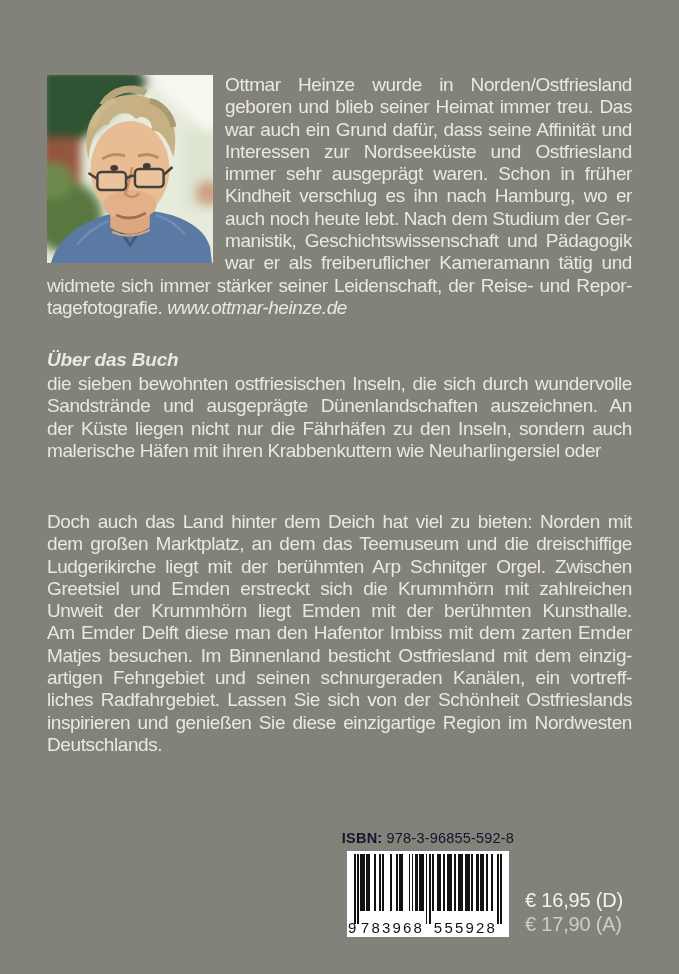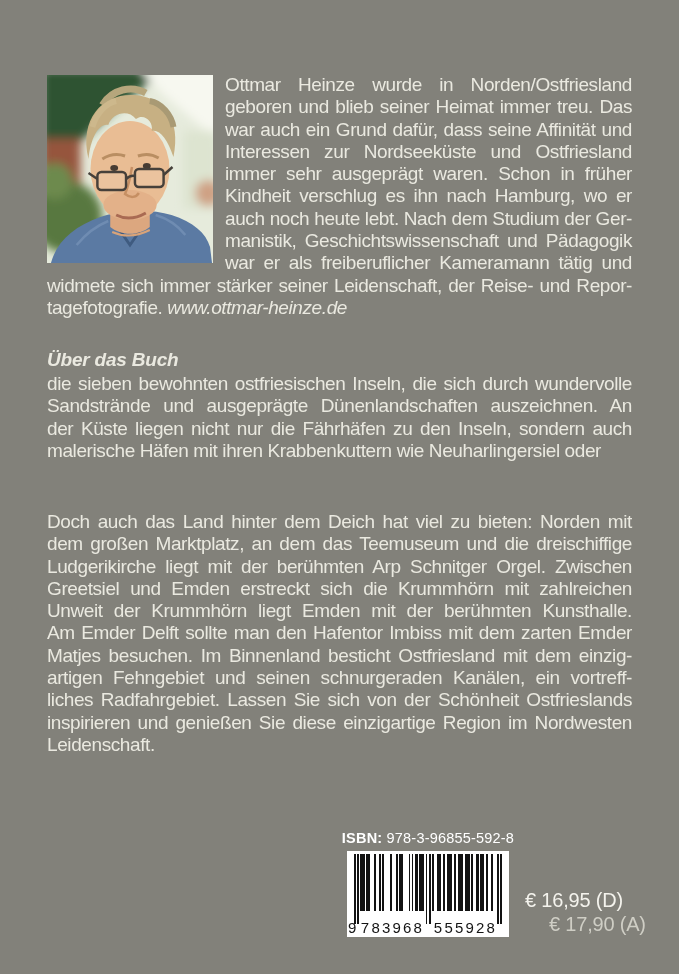--- a/index.html
+++ b/index.html
@@ -39,21 +39,21 @@
     position:absolute;left:47px;top:349px;
     font-size:19px;font-weight:bold;font-style:italic;
     letter-spacing:-0.2px;line-height:22.3px;
   }
   .para1{position:absolute;left:47px;top:373px;width:585px;}
   .para2{position:absolute;left:47px;top:511px;width:585px;}
 
   .isbn-row{
     position:absolute;left:332px;top:830px;width:192px;
     text-align:center;font-size:14.5px;letter-spacing:0.2px;
-    color:#ffffff;line-height:17px;white-space:nowrap;
+    color:#0f172a;line-height:17px;white-space:nowrap;
   }
   .isbn-label{font-weight:bold;}
 
   .barcode-box{
     position:absolute;left:347px;top:851px;width:162px;height:86px;
     background:var(--bc-bg);
   }
   .bars{position:absolute;left:7px;top:3px;width:148px;height:72px;}
   .bc-digit{
     position:absolute;bottom:1px;color:#141414;
@@ -62,21 +62,21 @@
   .bc-lead{left:1px;}
   .bc-g1{left:12px;width:67px;text-align:center;letter-spacing:2.2px;}
   .bc-g2{left:85px;width:67px;text-align:center;letter-spacing:2.2px;}
 
   .prices{
     position:absolute;left:525px;top:889px;
     font-size:20px;line-height:23.5px;letter-spacing:-0.2px;
     white-space:nowrap;
   }
   .price-de{color:#f4f3ed;}
-  .price-at{color:var(--price2);margin-left:24px;}
+  .price-at{color:var(--price2);}
 </style>
 </head>
 <body>
 
 <div class="cover">
 
   <div class="photo">
     <svg viewBox="0 0 168 188" preserveAspectRatio="none">
       <defs>
         <filter id="soft" x="-30%" y="-30%" width="160%" height="160%">
@@ -156,26 +156,26 @@
       <div class="line">der Küste liegen nicht nur die Fährhäfen zu den Inseln, sondern auch</div>
       <div class="line">malerische Häfen mit ihren Krabbenkuttern wie Neuharlingersiel oder</div>
     </div>
 
   <div class="para2 para">
       <div class="line">Doch auch das Land hinter dem Deich hat viel zu bieten: Norden mit</div>
       <div class="line">dem großen Marktplatz, an dem das Teemuseum und die dreischiffige</div>
       <div class="line">Ludgerikirche liegt mit der berühmten Arp Schnitger Orgel. Zwischen</div>
       <div class="line">Greetsiel und Emden erstreckt sich die Krummhörn mit zahlreichen</div>
       <div class="line">Unweit der Krummhörn liegt Emden mit der berühmten Kunsthalle.</div>
-      <div class="line">Am Emder Delft sollte man den Hafentor Imbiss mit dem zarten Emder</div>
+      <div class="line">Am Emder Delft diese man den Hafentor Imbiss mit dem zarten Emder</div>
       <div class="line">Matjes besuchen. Im Binnenland besticht Ostfriesland mit dem einzig-</div>
       <div class="line">artigen Fehngebiet und seinen schnurgeraden Kanälen, ein vortreff-</div>
       <div class="line">liches Radfahrgebiet. Lassen Sie sich von der Schönheit Ostfrieslands</div>
       <div class="line">inspirieren und genießen Sie diese einzigartige Region im Nordwesten</div>
-      <div class="line">Leidenschaft.</div>
+      <div class="line">Deutschlands.</div>
     </div>
 
   <div class="isbn-row">
     <span class="isbn-label">ISBN:</span>
     <span>978-3-96855-592-8</span>
   </div>
 
   <div class="barcode-box">
     <div class="bars">
         <div style="position: absolute; top: 0px; left: 0px; width: 1.81px; height: 70px; background: rgb(18, 18, 18);"></div>

